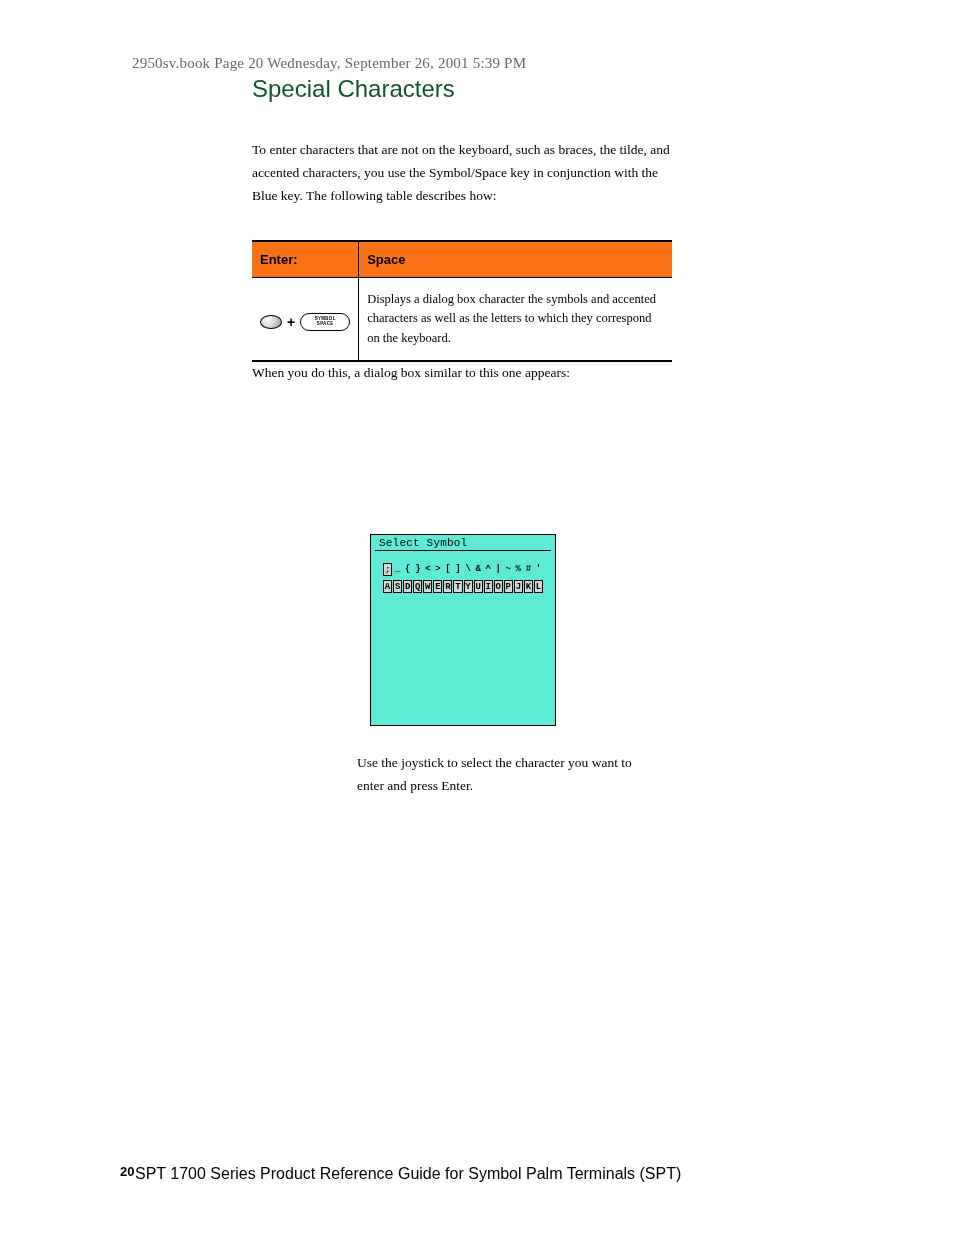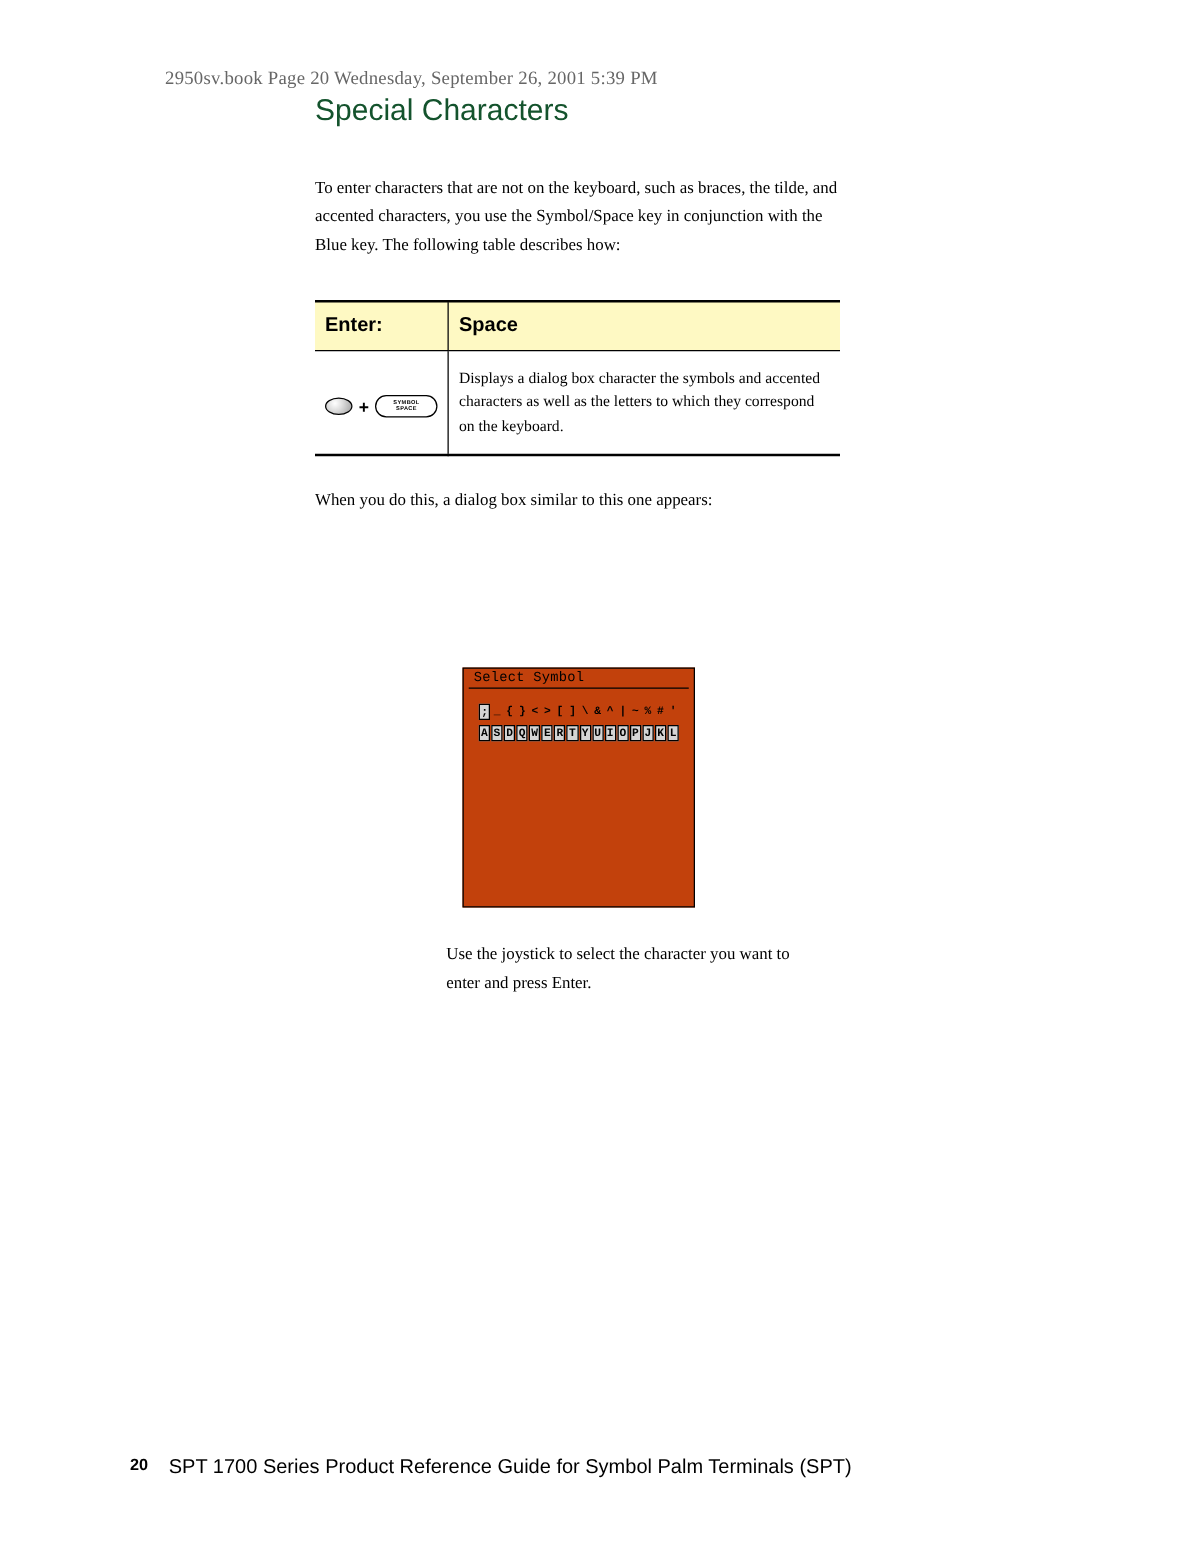--- a/index.html
+++ b/index.html
@@ -32,24 +32,24 @@
     color: #000;
   }
   .tbl {
     width: 420px;
     border-collapse: collapse;
     border-top: 2px solid #000;
     border-bottom: 2px solid #000;
     font-size: 13px;
   }
   .tbl th {
-    background: #fef9c3;
+    background: #f97316;
     text-align: left;
     font-family: Arial, Helvetica, sans-serif;
-    font-size: 16px;
+    font-size: 13px;
     font-weight: bold;
     padding: 10px 8px;
     border-bottom: 1px solid #000;
   }
   .tbl th.lcol, .tbl td.lcol {
     width: 100px;
     border-right: 1px solid #000;
   }
   .tbl td {
     padding: 12px 8px;
@@ -100,31 +100,30 @@
     font-family: Arial, sans-serif;
     font-size: 4.5px;
     line-height: 1.1;
     font-weight: bold;
     letter-spacing: 0.3px;
   }
   .after-table {
     font-family: Georgia, serif;
     font-size: 13.5px;
     line-height: 1.7;
-    margin-top: 24px;
   }
 
   
   .sym-panel {
     position: absolute;
     left: 370px;
     top: 534px;
     width: 186px;
     height: 192px;
-    background: #c2410c;
+    background: #5eead4;
     border: 1px solid #000;
     font-family: 'Courier New', monospace;
   }
   .sym-title {
     padding: 2px 4px 1px 4px;
     font-size: 11px;
     border-bottom: 1px solid #000;
     margin: 0 4px;
     font-family: 'Courier New', monospace;
     letter-spacing: 0.2px;
@@ -166,21 +165,21 @@
     position: absolute;
     left: 132px;
     top: 55px;
     font-family: Liberation Serif, serif;
     font-size: 15px;
     color: #666;
     letter-spacing: 0.2px;
   }
   .footer-left {
     position: absolute;
-    left: 104px;
+    left: 120px;
     bottom: 56px;
     font-family: Arial, sans-serif;
     font-size: 13px;
     font-weight: bold;
     text-align: center;
   }
   .footer-mid {
     position: absolute;
     left: 135px;
     bottom: 52px;

